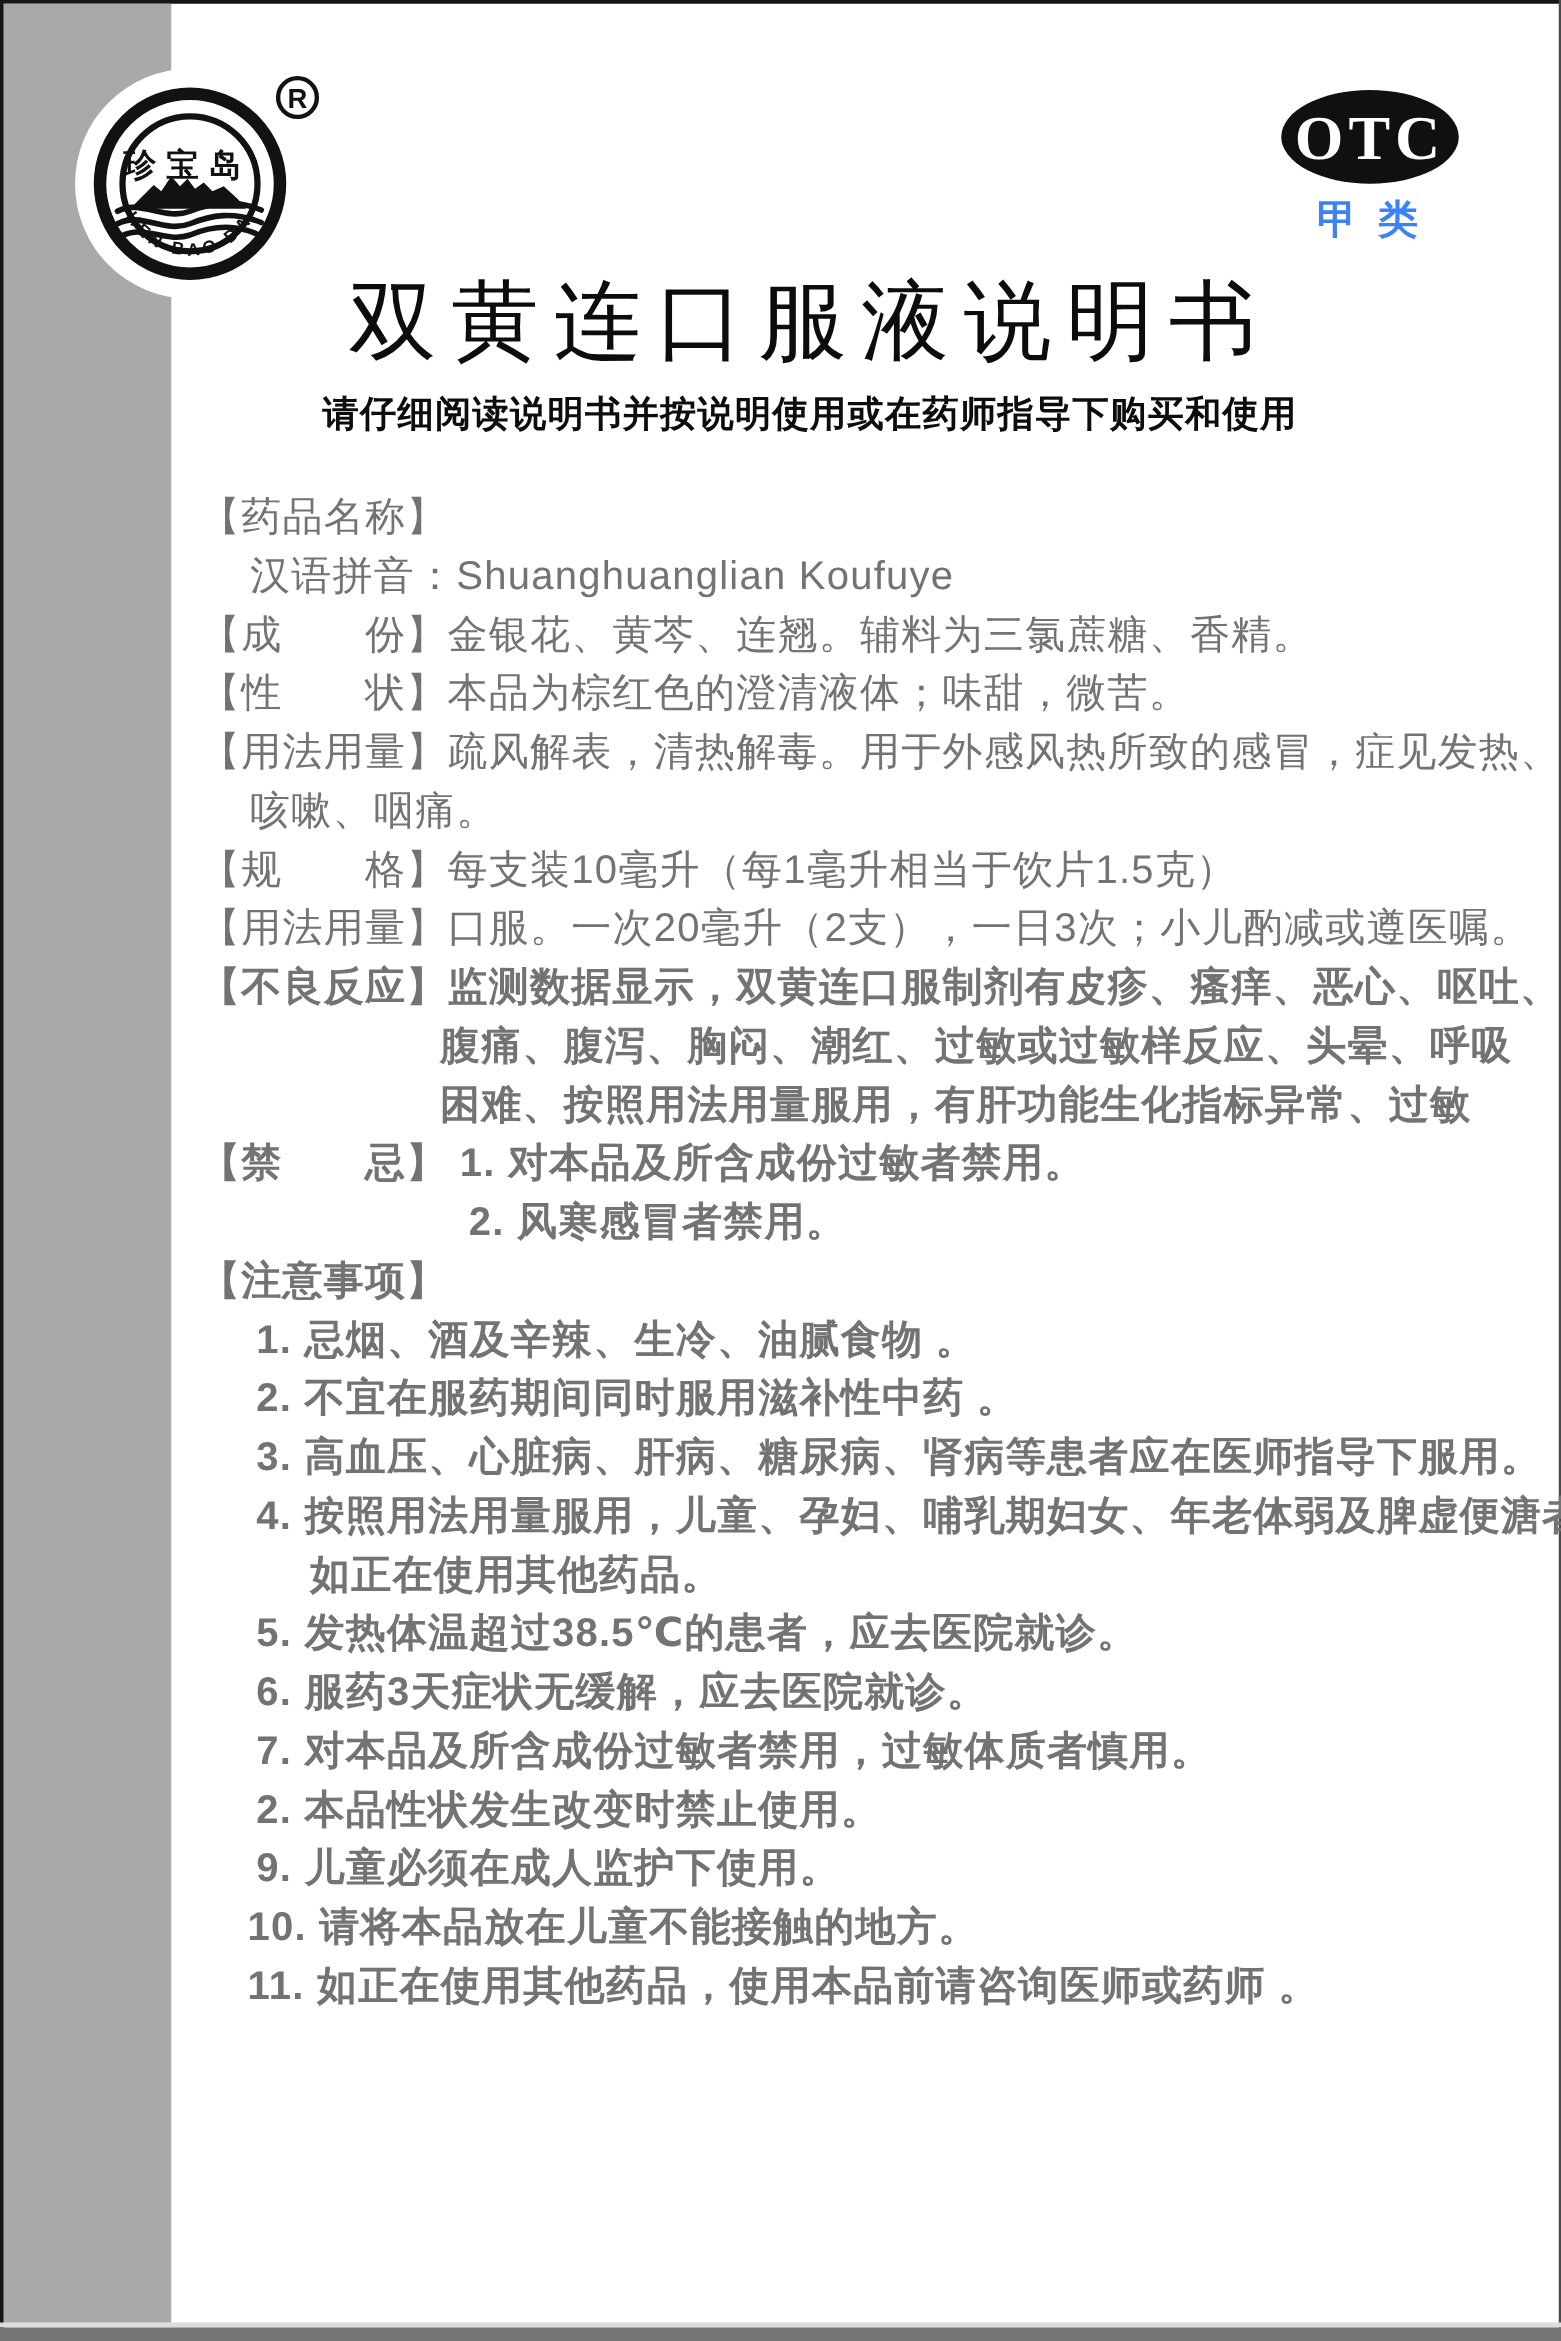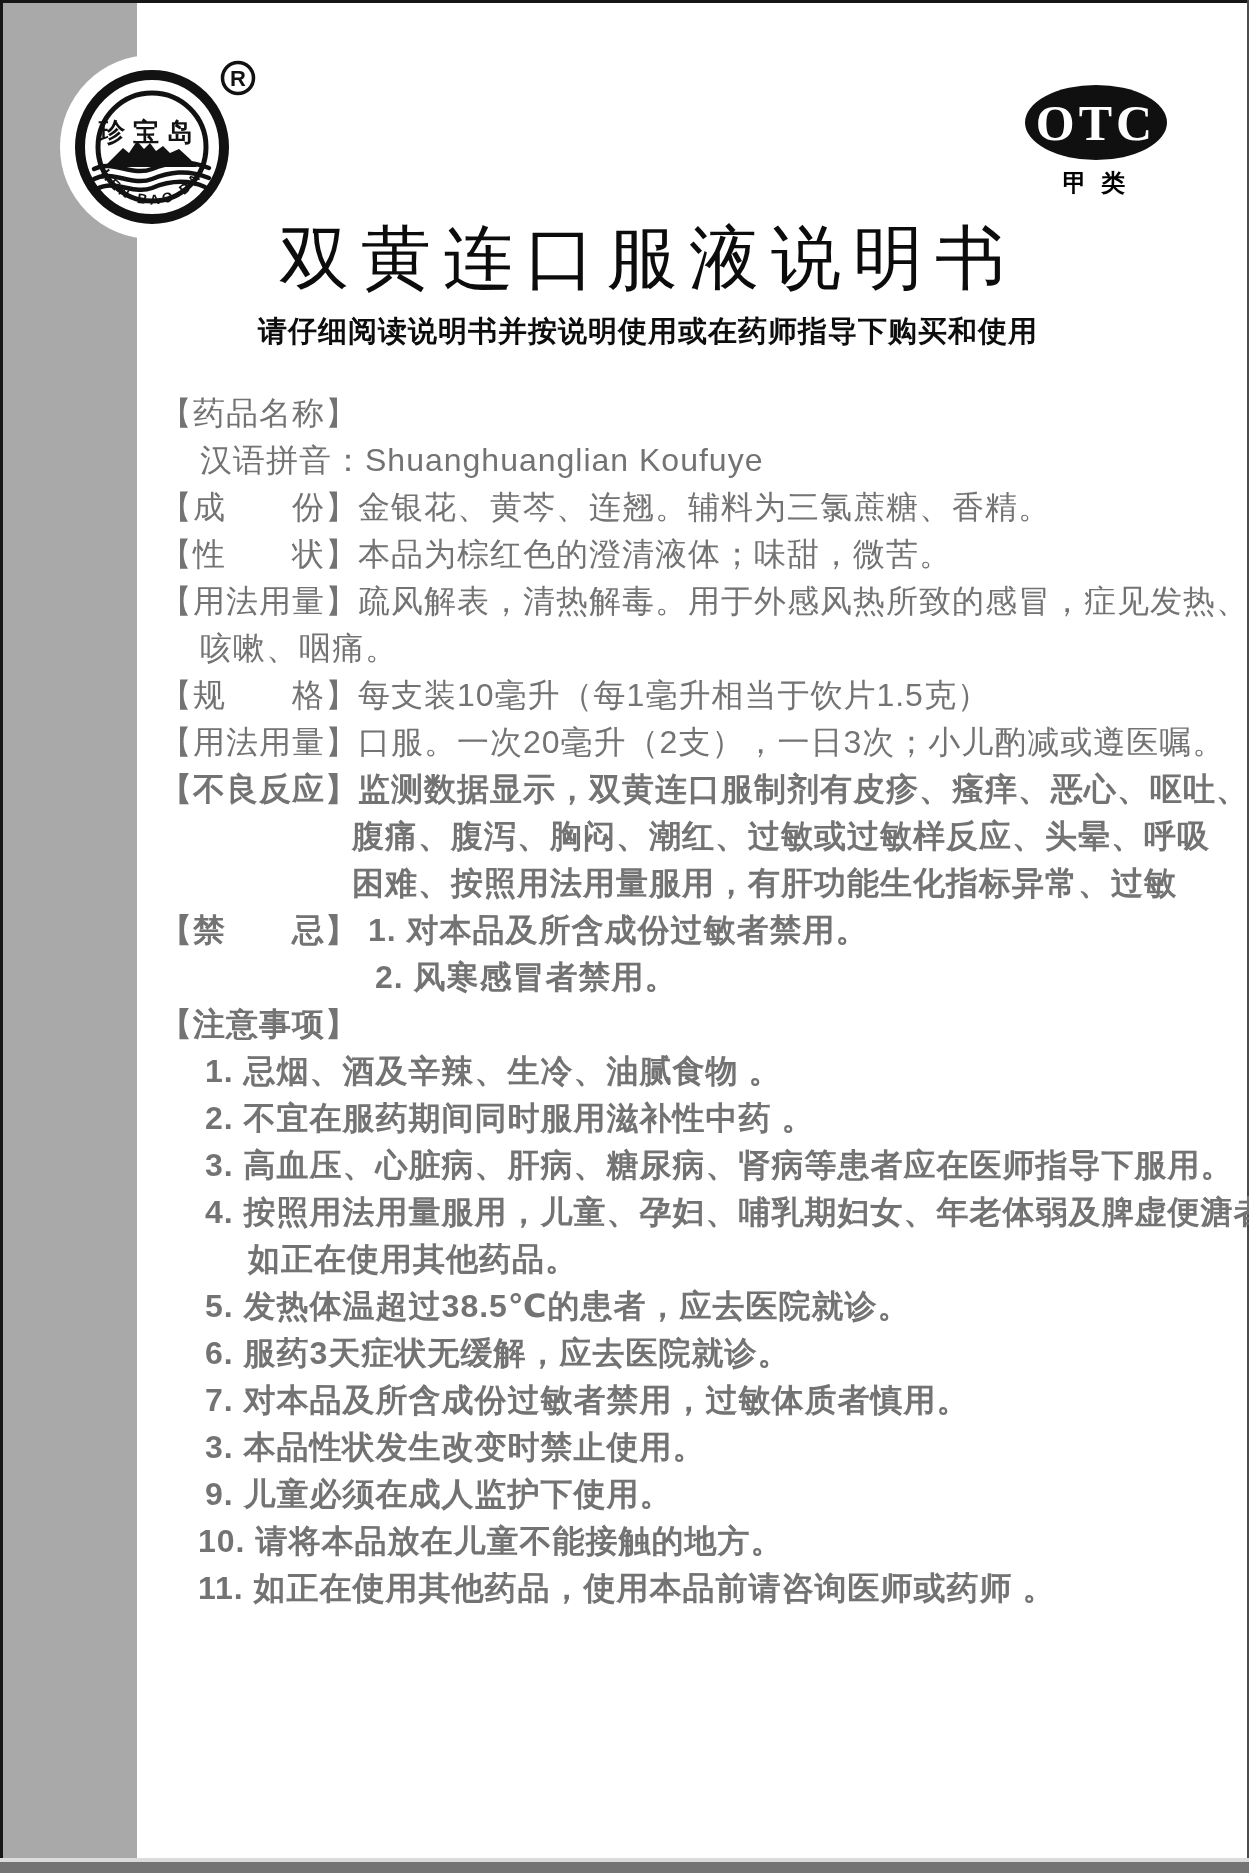--- a/index.html
+++ b/index.html
@@ -6,26 +6,26 @@
   .page{position:relative;width:1249px;height:1873px;background:#ffffff;overflow:hidden;
         font-family:"Liberation Sans","DejaVu Sans",sans-serif;color:#101010;}
   .edge{position:absolute;background:#161616;}
   .edge-top{left:0;top:0;right:0;height:3px;}
   .edge-left{left:0;top:0;width:3px;bottom:0;}
   .edge-right{right:0;top:0;width:2px;bottom:0;background:#4a4a4a;}
   .bottom-light{position:absolute;left:0;right:0;bottom:11px;height:4px;background:#dcdcdc;}
   .bottom-bar{position:absolute;left:0;right:0;bottom:0;height:11px;background:#747474;}
   .gray-strip{position:absolute;left:3px;top:3px;width:134px;bottom:15px;background:#a9a9a9;z-index:1;}
   .logo-svg{position:absolute;left:47px;top:42px;width:212px;height:212px;z-index:2;}
-  .otc-wrap{position:absolute;left:1025px;top:85px;width:142px;z-index:2;text-align:center;}
+  .otc-wrap{position:absolute;left:1025px;top:72px;width:142px;z-index:2;text-align:center;}
   .otc-ellipse{width:142px;height:75px;background:#101010;border-radius:50%;
                display:flex;align-items:center;justify-content:center;}
   .otc-ellipse span{color:#ffffff;font-family:"Liberation Serif","DejaVu Serif",serif;
                     font-weight:700;font-size:50px;letter-spacing:4px;line-height:1;}
-  .otc-category{margin-top:7px;font-size:24px;font-weight:700;letter-spacing:4px;color:#000000;}
+  .otc-category{margin-top:7px;font-size:32px;font-weight:700;letter-spacing:4px;color:#3b82f6;}
   .header{position:absolute;left:48px;top:222px;width:1200px;text-align:center;z-index:2;}
   .title{margin:0;font-family:"Liberation Serif","DejaVu Serif",serif;font-weight:400;
          font-size:70px;line-height:1.05;letter-spacing:12px;color:#0c0c0c;white-space:nowrap;}
   .subtitle{margin-top:16px;font-size:29px;font-weight:700;letter-spacing:1px;color:#0d0d0d;white-space:nowrap;text-align:center;}
   .body-text{position:absolute;left:160px;top:390px;width:1086px;z-index:2;}
   .ln{height:47px;line-height:47px;font-size:32px;font-weight:700;letter-spacing:1px;
       white-space:nowrap;color:#737373;}
   .n{font-weight:400;}
   .p40{padding-left:40px;}  .p45{padding-left:45px;}  .p38{padding-left:38px;}
   .p88{padding-left:88px;}  .p192{padding-left:192px;} .p215{padding-left:215px;}
@@ -91,21 +91,21 @@
     <div class="ln p215">2. 风寒感冒者禁用。</div>
     <div class="ln">【注意事项】</div>
     <div class="ln p45">1. 忌烟、酒及辛辣、生冷、油腻食物 。</div>
     <div class="ln p45">2. 不宜在服药期间同时服用滋补性中药 。</div>
     <div class="ln p45">3. 高血压、心脏病、肝病、糖尿病、肾病等患者应在医师指导下服用。</div>
     <div class="ln p45">4. 按照用法用量服用，儿童、孕妇、哺乳期妇女、年老体弱及脾虚便溏者</div>
     <div class="ln p88">如正在使用其他药品。</div>
     <div class="ln p45">5. 发热体温超过38.5℃的患者，应去医院就诊。</div>
     <div class="ln p45">6. 服药3天症状无缓解，应去医院就诊。</div>
     <div class="ln p45">7. 对本品及所含成份过敏者禁用，过敏体质者慎用。</div>
-    <div class="ln p45">3. 本品性状发生改变时禁止使用。</div>
+    <div class="ln p45">2. 本品性状发生改变时禁止使用。</div>
     <div class="ln p45">9. 儿童必须在成人监护下使用。</div>
     <div class="ln p38">10. 请将本品放在儿童不能接触的地方。</div>
     <div class="ln p38">11. 如正在使用其他药品，使用本品前请咨询医师或药师 。</div>
   </div>
 
   <div class="bottom-light"></div>
   <div class="bottom-bar"></div>
 </div>
 
 </body></html>

